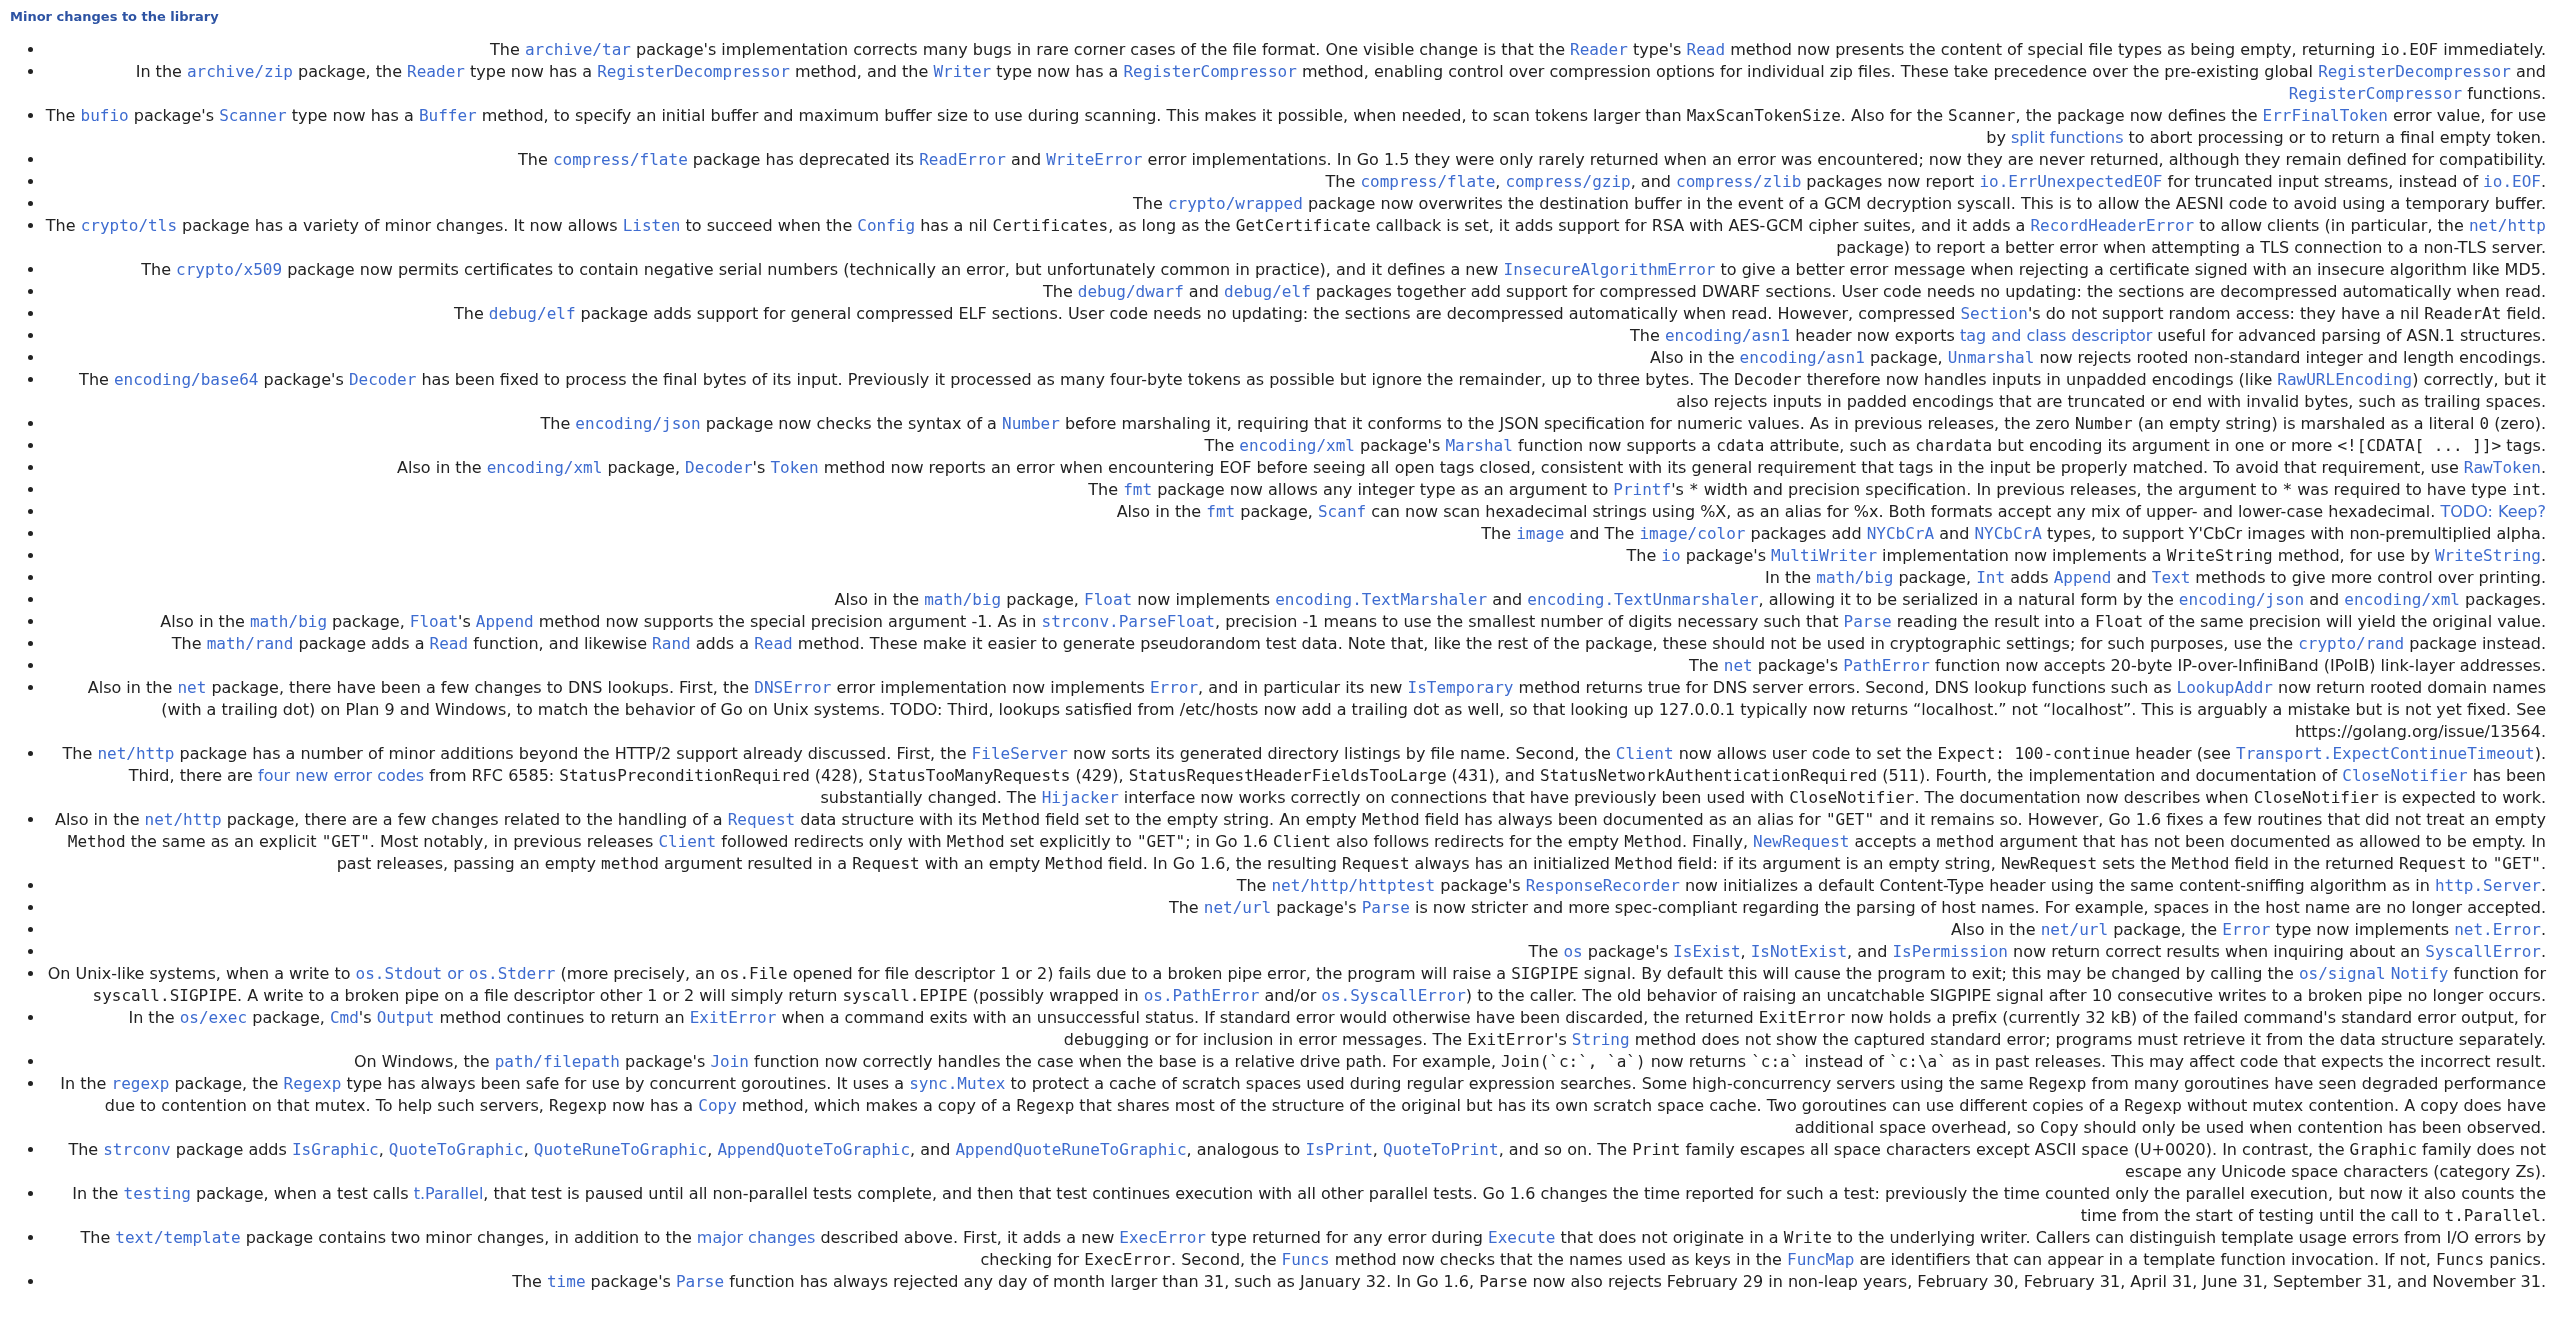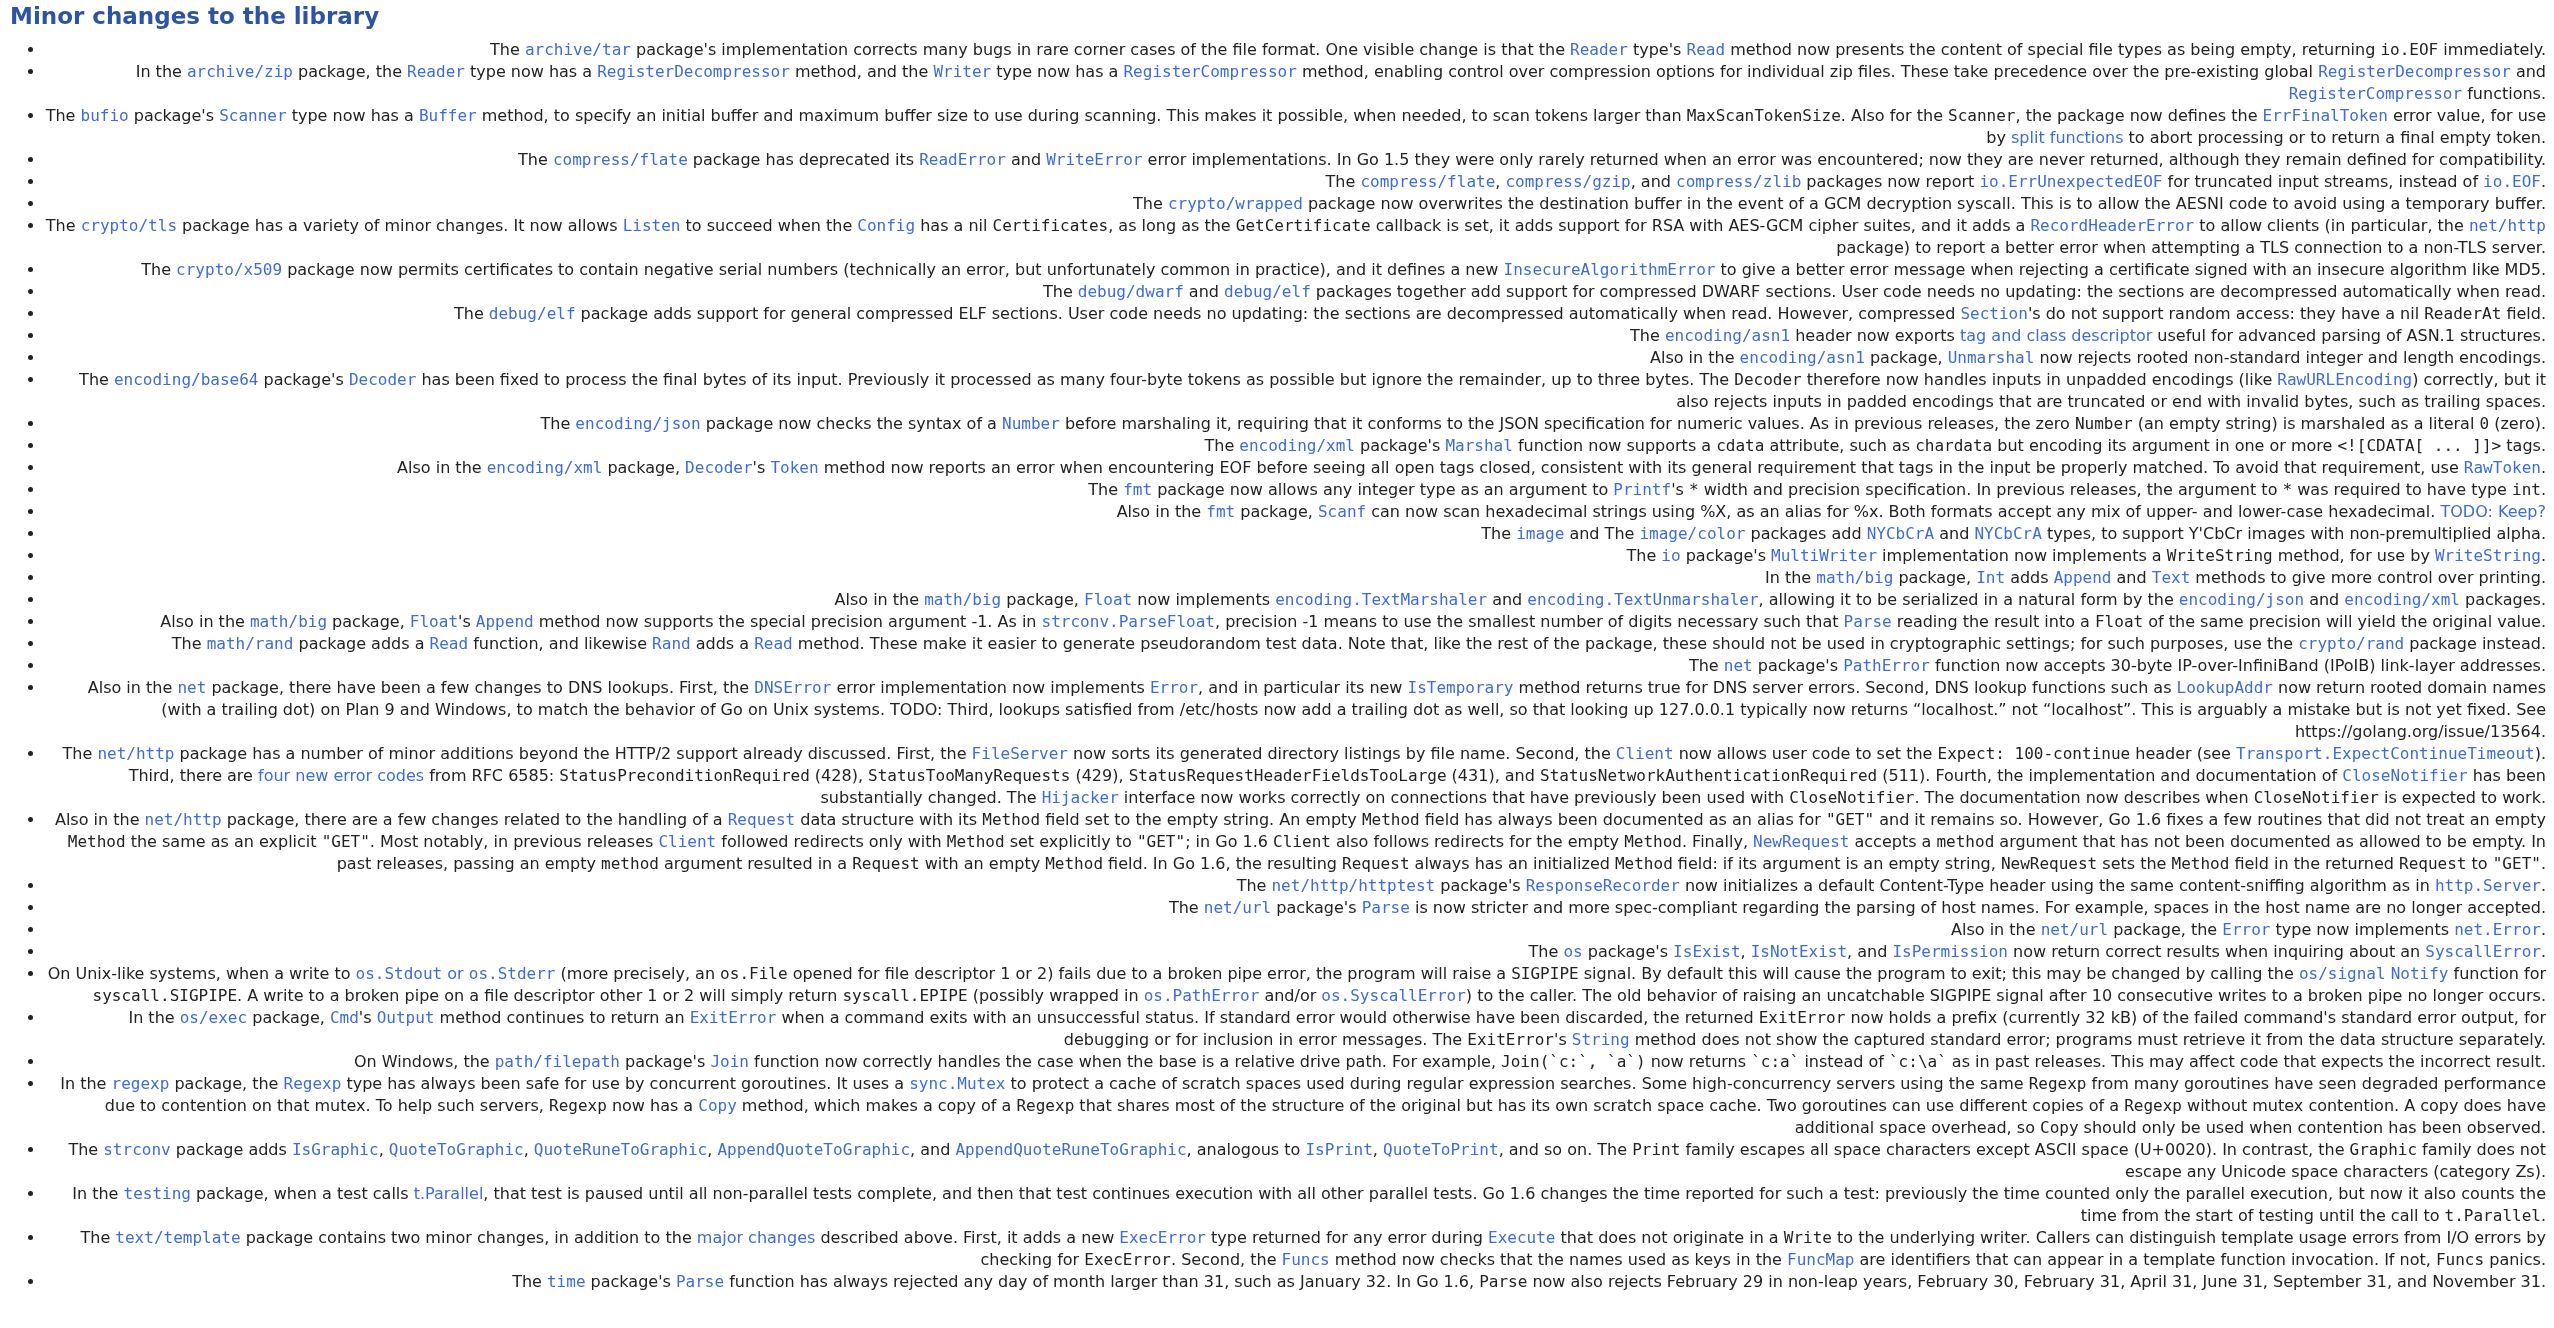--- a/index.html
+++ b/index.html
@@ -16,21 +16,21 @@
     padding: 5px 8px 0 10px;
     background: var(--bg);
     color: var(--text);
     font-family: "DejaVu Sans", "Liberation Sans", sans-serif;
     font-size: 16px;
     line-height: 22px;
     overflow: hidden;
   }
   h3[data-name="section-heading"] {
     margin: 0 0 11px 0;
-    font-size: 23px;
+    font-size: 13px;
     line-height: 23px;
     font-weight: bold;
     color: var(--heading);
   }
   ul[data-name="changes-list"] {
     margin: 0;
     padding-left: 35px;
     text-align: right;
   }
   ul[data-name="changes-list"] > li {
@@ -70,21 +70,21 @@
       <li data-name="bullet-item"><span class="plain" data-name="plain-text">The </span><a class="code-link" data-name="code-link">encoding/xml</a><span class="plain" data-name="plain-text"> package's </span><a class="code-link" data-name="code-link">Marshal</a><span class="plain" data-name="plain-text"> function now supports a </span><code data-name="code-text">cdata</code><span class="plain" data-name="plain-text"> attribute, such as </span><code data-name="code-text">chardata</code><span class="plain" data-name="plain-text"> but encoding its argument in one or more </span><code data-name="code-text">&lt;![CDATA[ ... ]]&gt;</code><span class="plain" data-name="plain-text"> tags.</span></li>
       <li data-name="bullet-item"><span class="plain" data-name="plain-text">Also in the </span><a class="code-link" data-name="code-link">encoding/xml</a><span class="plain" data-name="plain-text"> package, </span><a class="code-link" data-name="code-link">Decoder</a><span class="plain" data-name="plain-text">'s </span><a class="code-link" data-name="code-link">Token</a><span class="plain" data-name="plain-text"> method now reports an error when encountering EOF before seeing all open tags closed, consistent with its general requirement that tags in the input be properly matched. To avoid that requirement, use </span><a class="code-link" data-name="code-link">RawToken</a><span class="plain" data-name="plain-text">.</span></li>
       <li data-name="bullet-item"><span class="plain" data-name="plain-text">The </span><a class="code-link" data-name="code-link">fmt</a><span class="plain" data-name="plain-text"> package now allows any integer type as an argument to </span><a class="code-link" data-name="code-link">Printf</a><span class="plain" data-name="plain-text">'s </span><code data-name="code-text">*</code><span class="plain" data-name="plain-text"> width and precision specification. In previous releases, the argument to </span><code data-name="code-text">*</code><span class="plain" data-name="plain-text"> was required to have type </span><code data-name="code-text">int</code><span class="plain" data-name="plain-text">.</span></li>
       <li data-name="bullet-item"><span class="plain" data-name="plain-text">Also in the </span><a class="code-link" data-name="code-link">fmt</a><span class="plain" data-name="plain-text"> package, </span><a class="code-link" data-name="code-link">Scanf</a><span class="plain" data-name="plain-text"> can now scan hexadecimal strings using %X, as an alias for %x. Both formats accept any mix of upper- and lower-case hexadecimal. </span><a class="text-link" data-name="text-link">TODO: Keep?</a></li>
       <li data-name="bullet-item"><span class="plain" data-name="plain-text">The </span><a class="code-link" data-name="code-link">image</a><span class="plain" data-name="plain-text"> and The </span><a class="code-link" data-name="code-link">image/color</a><span class="plain" data-name="plain-text"> packages add </span><a class="code-link" data-name="code-link">NYCbCrA</a><span class="plain" data-name="plain-text"> and </span><a class="code-link" data-name="code-link">NYCbCrA</a><span class="plain" data-name="plain-text"> types, to support Y'CbCr images with non-premultiplied alpha.</span></li>
       <li data-name="bullet-item"><span class="plain" data-name="plain-text">The </span><a class="code-link" data-name="code-link">io</a><span class="plain" data-name="plain-text"> package's </span><a class="code-link" data-name="code-link">MultiWriter</a><span class="plain" data-name="plain-text"> implementation now implements a </span><code data-name="code-text">WriteString</code><span class="plain" data-name="plain-text"> method, for use by </span><a class="code-link" data-name="code-link">WriteString</a><span class="plain" data-name="plain-text">.</span></li>
       <li data-name="bullet-item"><span class="plain" data-name="plain-text">In the </span><a class="code-link" data-name="code-link">math/big</a><span class="plain" data-name="plain-text"> package, </span><a class="code-link" data-name="code-link">Int</a><span class="plain" data-name="plain-text"> adds </span><a class="code-link" data-name="code-link">Append</a><span class="plain" data-name="plain-text"> and </span><a class="code-link" data-name="code-link">Text</a><span class="plain" data-name="plain-text"> methods to give more control over printing.</span></li>
       <li data-name="bullet-item"><span class="plain" data-name="plain-text">Also in the </span><a class="code-link" data-name="code-link">math/big</a><span class="plain" data-name="plain-text"> package, </span><a class="code-link" data-name="code-link">Float</a><span class="plain" data-name="plain-text"> now implements </span><a class="code-link" data-name="code-link">encoding.TextMarshaler</a><span class="plain" data-name="plain-text"> and </span><a class="code-link" data-name="code-link">encoding.TextUnmarshaler</a><span class="plain" data-name="plain-text">, allowing it to be serialized in a natural form by the </span><a class="code-link" data-name="code-link">encoding/json</a><span class="plain" data-name="plain-text"> and </span><a class="code-link" data-name="code-link">encoding/xml</a><span class="plain" data-name="plain-text"> packages.</span></li>
       <li data-name="bullet-item"><span class="plain" data-name="plain-text">Also in the </span><a class="code-link" data-name="code-link">math/big</a><span class="plain" data-name="plain-text"> package, </span><a class="code-link" data-name="code-link">Float</a><span class="plain" data-name="plain-text">'s </span><a class="code-link" data-name="code-link">Append</a><span class="plain" data-name="plain-text"> method now supports the special precision argument -1. As in </span><a class="code-link" data-name="code-link">strconv.ParseFloat</a><span class="plain" data-name="plain-text">, precision -1 means to use the smallest number of digits necessary such that </span><a class="code-link" data-name="code-link">Parse</a><span class="plain" data-name="plain-text"> reading the result into a </span><code data-name="code-text">Float</code><span class="plain" data-name="plain-text"> of the same precision will yield the original value.</span></li>
       <li data-name="bullet-item"><span class="plain" data-name="plain-text">The </span><a class="code-link" data-name="code-link">math/rand</a><span class="plain" data-name="plain-text"> package adds a </span><a class="code-link" data-name="code-link">Read</a><span class="plain" data-name="plain-text"> function, and likewise </span><a class="code-link" data-name="code-link">Rand</a><span class="plain" data-name="plain-text"> adds a </span><a class="code-link" data-name="code-link">Read</a><span class="plain" data-name="plain-text"> method. These make it easier to generate pseudorandom test data. Note that, like the rest of the package, these should not be used in cryptographic settings; for such purposes, use the </span><a class="code-link" data-name="code-link">crypto/rand</a><span class="plain" data-name="plain-text"> package instead.</span></li>
-      <li data-name="bullet-item"><span class="plain" data-name="plain-text">The </span><a class="code-link" data-name="code-link">net</a><span class="plain" data-name="plain-text"> package's </span><a class="code-link" data-name="code-link">PathError</a><span class="plain" data-name="plain-text"> function now accepts 30-byte IP-over-InfiniBand (IPoIB) link-layer addresses.</span></li>
+      <li data-name="bullet-item"><span class="plain" data-name="plain-text">The </span><a class="code-link" data-name="code-link">net</a><span class="plain" data-name="plain-text"> package's </span><a class="code-link" data-name="code-link">PathError</a><span class="plain" data-name="plain-text"> function now accepts 20-byte IP-over-InfiniBand (IPoIB) link-layer addresses.</span></li>
       <li data-name="bullet-item"><span class="plain" data-name="plain-text">Also in the </span><a class="code-link" data-name="code-link">net</a><span class="plain" data-name="plain-text"> package, there have been a few changes to DNS lookups. First, the </span><a class="code-link" data-name="code-link">DNSError</a><span class="plain" data-name="plain-text"> error implementation now implements </span><a class="code-link" data-name="code-link">Error</a><span class="plain" data-name="plain-text">, and in particular its new </span><a class="code-link" data-name="code-link">IsTemporary</a><span class="plain" data-name="plain-text"> method returns true for DNS server errors. Second, DNS lookup functions such as </span><a class="code-link" data-name="code-link">LookupAddr</a><span class="plain" data-name="plain-text"> now return rooted domain names (with a trailing dot) on Plan 9 and Windows, to match the behavior of Go on Unix systems. TODO: Third, lookups satisfied from /etc/hosts now add a trailing dot as well, so that looking up 127.0.0.1 typically now returns “localhost.” not “localhost”. This is arguably a mistake but is not yet fixed. See https://golang.org/issue/13564.</span></li>
       <li data-name="bullet-item"><span class="plain" data-name="plain-text">The </span><a class="code-link" data-name="code-link">net/http</a><span class="plain" data-name="plain-text"> package has a number of minor additions beyond the HTTP/2 support already discussed. First, the </span><a class="code-link" data-name="code-link">FileServer</a><span class="plain" data-name="plain-text"> now sorts its generated directory listings by file name. Second, the </span><a class="code-link" data-name="code-link">Client</a><span class="plain" data-name="plain-text"> now allows user code to set the </span><code data-name="code-text">Expect: 100-continue</code><span class="plain" data-name="plain-text"> header (see </span><a class="code-link" data-name="code-link">Transport.ExpectContinueTimeout</a><span class="plain" data-name="plain-text">). Third, there are </span><a class="text-link" data-name="text-link">four new error codes</a><span class="plain" data-name="plain-text"> from RFC 6585: </span><code data-name="code-text">StatusPreconditionRequired</code><span class="plain" data-name="plain-text"> (428), </span><code data-name="code-text">StatusTooManyRequests</code><span class="plain" data-name="plain-text"> (429), </span><code data-name="code-text">StatusRequestHeaderFieldsTooLarge</code><span class="plain" data-name="plain-text"> (431), and </span><code data-name="code-text">StatusNetworkAuthenticationRequired</code><span class="plain" data-name="plain-text"> (511). Fourth, the implementation and documentation of </span><a class="code-link" data-name="code-link">CloseNotifier</a><span class="plain" data-name="plain-text"> has been substantially changed. The </span><a class="code-link" data-name="code-link">Hijacker</a><span class="plain" data-name="plain-text"> interface now works correctly on connections that have previously been used with </span><code data-name="code-text">CloseNotifier</code><span class="plain" data-name="plain-text">. The documentation now describes when </span><code data-name="code-text">CloseNotifier</code><span class="plain" data-name="plain-text"> is expected to work.</span></li>
       <li data-name="bullet-item"><span class="plain" data-name="plain-text">Also in the </span><a class="code-link" data-name="code-link">net/http</a><span class="plain" data-name="plain-text"> package, there are a few changes related to the handling of a </span><a class="code-link" data-name="code-link">Request</a><span class="plain" data-name="plain-text"> data structure with its </span><code data-name="code-text">Method</code><span class="plain" data-name="plain-text"> field set to the empty string. An empty </span><code data-name="code-text">Method</code><span class="plain" data-name="plain-text"> field has always been documented as an alias for </span><code data-name="code-text">"GET"</code><span class="plain" data-name="plain-text"> and it remains so. However, Go 1.6 fixes a few routines that did not treat an empty </span><code data-name="code-text">Method</code><span class="plain" data-name="plain-text"> the same as an explicit </span><code data-name="code-text">"GET"</code><span class="plain" data-name="plain-text">. Most notably, in previous releases </span><a class="code-link" data-name="code-link">Client</a><span class="plain" data-name="plain-text"> followed redirects only with </span><code data-name="code-text">Method</code><span class="plain" data-name="plain-text"> set explicitly to </span><code data-name="code-text">"GET"</code><span class="plain" data-name="plain-text">; in Go 1.6 </span><code data-name="code-text">Client</code><span class="plain" data-name="plain-text"> also follows redirects for the empty </span><code data-name="code-text">Method</code><span class="plain" data-name="plain-text">. Finally, </span><a class="code-link" data-name="code-link">NewRequest</a><span class="plain" data-name="plain-text"> accepts a </span><code data-name="code-text">method</code><span class="plain" data-name="plain-text"> argument that has not been documented as allowed to be empty. In past releases, passing an empty </span><code data-name="code-text">method</code><span class="plain" data-name="plain-text"> argument resulted in a </span><code data-name="code-text">Request</code><span class="plain" data-name="plain-text"> with an empty </span><code data-name="code-text">Method</code><span class="plain" data-name="plain-text"> field. In Go 1.6, the resulting </span><code data-name="code-text">Request</code><span class="plain" data-name="plain-text"> always has an initialized </span><code data-name="code-text">Method</code><span class="plain" data-name="plain-text"> field: if its argument is an empty string, </span><code data-name="code-text">NewRequest</code><span class="plain" data-name="plain-text"> sets the </span><code data-name="code-text">Method</code><span class="plain" data-name="plain-text"> field in the returned </span><code data-name="code-text">Request</code><span class="plain" data-name="plain-text"> to </span><code data-name="code-text">"GET"</code><span class="plain" data-name="plain-text">.</span></li>
       <li data-name="bullet-item"><span class="plain" data-name="plain-text">The </span><a class="code-link" data-name="code-link">net/http/httptest</a><span class="plain" data-name="plain-text"> package's </span><a class="code-link" data-name="code-link">ResponseRecorder</a><span class="plain" data-name="plain-text"> now initializes a default Content-Type header using the same content-sniffing algorithm as in </span><a class="code-link" data-name="code-link">http.Server</a><span class="plain" data-name="plain-text">.</span></li>
       <li data-name="bullet-item"><span class="plain" data-name="plain-text">The </span><a class="code-link" data-name="code-link">net/url</a><span class="plain" data-name="plain-text"> package's </span><a class="code-link" data-name="code-link">Parse</a><span class="plain" data-name="plain-text"> is now stricter and more spec-compliant regarding the parsing of host names. For example, spaces in the host name are no longer accepted.</span></li>
       <li data-name="bullet-item"><span class="plain" data-name="plain-text">Also in the </span><a class="code-link" data-name="code-link">net/url</a><span class="plain" data-name="plain-text"> package, the </span><a class="code-link" data-name="code-link">Error</a><span class="plain" data-name="plain-text"> type now implements </span><a class="code-link" data-name="code-link">net.Error</a><span class="plain" data-name="plain-text">.</span></li>
       <li data-name="bullet-item"><span class="plain" data-name="plain-text">The </span><a class="code-link" data-name="code-link">os</a><span class="plain" data-name="plain-text"> package's </span><a class="code-link" data-name="code-link">IsExist</a><span class="plain" data-name="plain-text">, </span><a class="code-link" data-name="code-link">IsNotExist</a><span class="plain" data-name="plain-text">, and </span><a class="code-link" data-name="code-link">IsPermission</a><span class="plain" data-name="plain-text"> now return correct results when inquiring about an </span><a class="code-link" data-name="code-link">SyscallError</a><span class="plain" data-name="plain-text">.</span></li>
       <li data-name="bullet-item"><span class="plain" data-name="plain-text">On Unix-like systems, when a write to </span><a class="code-link" data-name="code-link">os.Stdout</a><a class="text-link" data-name="text-link"> or </a><a class="code-link" data-name="code-link">os.Stderr</a><span class="plain" data-name="plain-text"> (more precisely, an </span><code data-name="code-text">os.File</code><span class="plain" data-name="plain-text"> opened for file descriptor 1 or 2) fails due to a broken pipe error, the program will raise a </span><code data-name="code-text">SIGPIPE</code><span class="plain" data-name="plain-text"> signal. By default this will cause the program to exit; this may be changed by calling the </span><a class="code-link" data-name="code-link">os/signal</a><span class="plain" data-name="plain-text"> </span><a class="code-link" data-name="code-link">Notify</a><span class="plain" data-name="plain-text"> function for </span><code data-name="code-text">syscall.SIGPIPE</code><span class="plain" data-name="plain-text">. A write to a broken pipe on a file descriptor other 1 or 2 will simply return </span><code data-name="code-text">syscall.EPIPE</code><span class="plain" data-name="plain-text"> (possibly wrapped in </span><a class="code-link" data-name="code-link">os.PathError</a><span class="plain" data-name="plain-text"> and/or </span><a class="code-link" data-name="code-link">os.SyscallError</a><span class="plain" data-name="plain-text">) to the caller. The old behavior of raising an uncatchable SIGPIPE signal after 10 consecutive writes to a broken pipe no longer occurs.</span></li>
       <li data-name="bullet-item"><span class="plain" data-name="plain-text">In the </span><a class="code-link" data-name="code-link">os/exec</a><span class="plain" data-name="plain-text"> package, </span><a class="code-link" data-name="code-link">Cmd</a><span class="plain" data-name="plain-text">'s </span><a class="code-link" data-name="code-link">Output</a><span class="plain" data-name="plain-text"> method continues to return an </span><a class="code-link" data-name="code-link">ExitError</a><span class="plain" data-name="plain-text"> when a command exits with an unsuccessful status. If standard error would otherwise have been discarded, the returned </span><code data-name="code-text">ExitError</code><span class="plain" data-name="plain-text"> now holds a prefix (currently 32 kB) of the failed command's standard error output, for debugging or for inclusion in error messages. The </span><code data-name="code-text">ExitError</code><span class="plain" data-name="plain-text">'s </span><a class="code-link" data-name="code-link">String</a><span class="plain" data-name="plain-text"> method does not show the captured standard error; programs must retrieve it from the data structure separately.</span></li>
       <li data-name="bullet-item"><span class="plain" data-name="plain-text">On Windows, the </span><a class="code-link" data-name="code-link">path/filepath</a><span class="plain" data-name="plain-text"> package's </span><a class="code-link" data-name="code-link">Join</a><span class="plain" data-name="plain-text"> function now correctly handles the case when the base is a relative drive path. For example, </span><code data-name="code-text">Join(`c:`, `a`)</code><span class="plain" data-name="plain-text"> now returns </span><code data-name="code-text">`c:a`</code><span class="plain" data-name="plain-text"> instead of </span><code data-name="code-text">`c:\a`</code><span class="plain" data-name="plain-text"> as in past releases. This may affect code that expects the incorrect result.</span></li>

